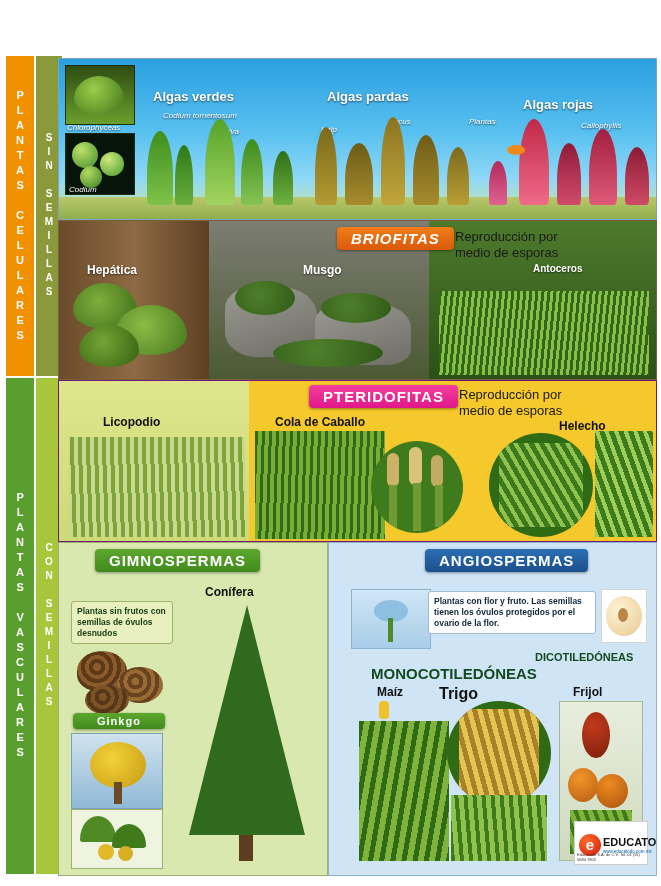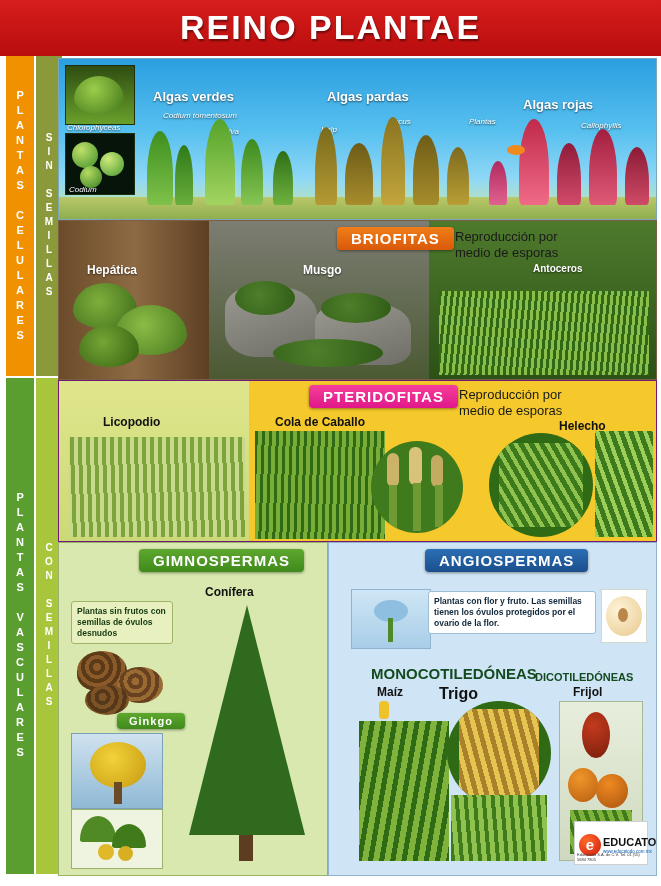--- a/index.html
+++ b/index.html
@@ -59,23 +59,23 @@
   .alga{position:absolute;bottom:14px;border-radius:50% 50% 10% 10%/60% 60% 10% 10%;}
 
   
   #briof{left:58px;top:220px;width:597px;height:158px;
     background:#9a7a56;border:1px solid #7a6040;}
   .badge{
     position:absolute;padding:3px 14px;border-radius:4px;color:#fff;
     font-weight:bold;font-size:15px;letter-spacing:1px;
     box-shadow:0 1px 3px rgba(0,0,0,.4);
   }
-  .badge.orange{background:linear-gradient(#f07e18,#d9590a);}
+  .badge.orange{background:linear-gradient(#f07e18,#d9590a);font-style:italic;}
   .badge.pink{background:linear-gradient(#f53f9b,#e0188a);}
-  .badge.green{background:linear-gradient(#5ea72e,#3f8a1b);margin-left:44px;}
+  .badge.green{background:linear-gradient(#5ea72e,#3f8a1b);}
   .badge.blue{background:linear-gradient(#2b6fb5,#1b4f8c);}
   .note{position:absolute;font-size:13px;color:#1a1a1a;line-height:1.25;}
 
   
   #pterid{left:58px;top:380px;width:597px;height:160px;
     background:#f5c82b;border:1px solid #701a75;}
 
   
   #gimno{left:58px;top:542px;width:268px;height:332px;
     background:#d8e8ae;border:1px solid #9ab36c;}
@@ -106,23 +106,20 @@
     font-weight:bold;font-size:15px;text-align:center;line-height:22px;}
   .brand .bname{position:absolute;left:28px;top:14px;font-size:11px;font-weight:bold;color:#111;}
   .brand .baddr{position:absolute;left:2px;top:30px;font-size:4px;color:#333;line-height:1.25;}
   .brand .bweb{position:absolute;left:28px;top:27px;font-size:4.5px;color:#0a56a8;}
 </style>
 </head>
 <body>
 
 <div id="poster">
 
-  <div class="titlebar">
-    <div class="title">REINO PLANTAE</div>
-  </div>
 
   <div class="leftcol">
     <div class="vband orange" style="top:0;height:320px;">PLANTAS CELULARES</div>
     <div class="vband green" style="top:322px;height:496px;">PLANTAS VASCULARES</div>
     <div class="vband2 olive" style="top:0;height:320px;">SIN SEMILLAS</div>
     <div class="vband2 lime" style="top:322px;height:496px;">CON SEMILLAS</div>
   </div>
 
   <div class="panel" id="algas">
     <div class="seabed"></div>
@@ -239,21 +236,21 @@
 
     <div class="infobox" style="left:12px;top:58px;width:90px;">Plantas sin frutos con semillas de óvulos desnudos</div>
 
     <div style="position:absolute;left:18px;top:108px;width:50px;height:40px;border-radius:50% 50% 40% 40%;
       background:repeating-radial-gradient(circle at 40% 40%,#8a5a2a 0 4px,#5c3a18 4px 8px);"></div>
     <div style="position:absolute;left:58px;top:124px;width:46px;height:36px;border-radius:50%;
       background:repeating-radial-gradient(circle at 40% 40%,#9a6a33 0 4px,#684120 4px 8px);"></div>
     <div style="position:absolute;left:26px;top:142px;width:44px;height:30px;border-radius:50%;
       background:repeating-radial-gradient(circle at 40% 40%,#7d5326 0 4px,#553719 4px 8px);"></div>
 
-    <div class="badge green" style="left:14px;top:170px;padding:2px 12px;font-size:11px;">Ginkgo</div>
+    <div class="badge green" style="left:14px;top:170px;padding:2px 24px;font-size:11px;">Ginkgo</div>
     <div class="photo" style="left:12px;top:190px;width:90px;height:74px;background:linear-gradient(#cfe2ef,#8fb9d6);border:1px solid #7d9fb8;">
       <div style="position:absolute;left:18px;top:8px;width:56px;height:46px;border-radius:50%;background:radial-gradient(circle at 40% 35%,#f2d23a,#c79a10);"></div>
       <div style="position:absolute;left:42px;top:48px;width:8px;height:22px;background:#6b4a28;"></div>
     </div>
     <div class="photo" style="left:12px;top:266px;width:90px;height:58px;background:#eef4e0;border:1px solid #9ab36c;">
       <div style="position:absolute;left:8px;top:6px;width:36px;height:26px;border-radius:50% 50% 10% 10%/90% 90% 10% 10%;background:#4f8a24;"></div>
       <div style="position:absolute;left:40px;top:14px;width:34px;height:24px;border-radius:50% 50% 10% 10%/90% 90% 10% 10%;background:#3f7a1b;"></div>
       <div style="position:absolute;left:26px;top:34px;width:16px;height:16px;border-radius:50%;background:#e0b82a;"></div>
       <div style="position:absolute;left:46px;top:36px;width:15px;height:15px;border-radius:50%;background:#d8ae22;"></div>
     </div>
@@ -269,21 +266,21 @@
       <div style="position:absolute;left:22px;top:10px;width:34px;height:22px;border-radius:50%;background:#8fbfe0;"></div>
       <div style="position:absolute;left:36px;top:28px;width:5px;height:24px;background:#4e8a2a;"></div>
     </div>
     <div class="infobox blue" style="left:99px;top:48px;width:156px;">Plantas con flor y fruto. Las semillas tienen los óvulos protegidos por el ovario de la flor.</div>
     <div class="photo" style="left:272px;top:46px;width:44px;height:52px;background:#ffffff;border:1px solid #cfd9d0;">
       <div style="position:absolute;left:4px;top:6px;width:36px;height:40px;border-radius:50%;background:radial-gradient(circle at 35% 35%,#fff3d6,#e7c98f);"></div>
       <div style="position:absolute;left:16px;top:18px;width:10px;height:14px;border-radius:50%;background:#b9874a;"></div>
     </div>
 
     <div class="blackLabel" style="left:42px;top:122px;font-size:15px;color:#134a1f;">MONOCOTILEDÓNEAS</div>
-    <div class="blackLabel" style="left:206px;top:128px;font-size:11px;color:#134a1f;">DICOTILEDÓNEAS</div>
+    <div class="blackLabel" style="left:206px;top:108px;font-size:11px;color:#134a1f;">DICOTILEDÓNEAS</div>
 
     <div class="blackLabel" style="left:48px;top:142px;font-size:12px;">Maíz</div>
     <div class="blackLabel" style="left:110px;top:142px;font-size:16px;">Trigo</div>
     <div class="blackLabel" style="left:244px;top:142px;font-size:12px;">Frijol</div>
 
     <div style="position:absolute;left:50px;top:158px;width:10px;height:18px;border-radius:4px;background:#f0c22a;"></div>
     <div style="position:absolute;left:30px;top:178px;width:90px;height:140px;
       background:repeating-linear-gradient(100deg,#2f6a14 0 5px,#7fb33c 5px 11px);"></div>
 
     <div class="circleimg" style="left:118px;top:158px;width:104px;height:104px;background:#2f6a14;">

